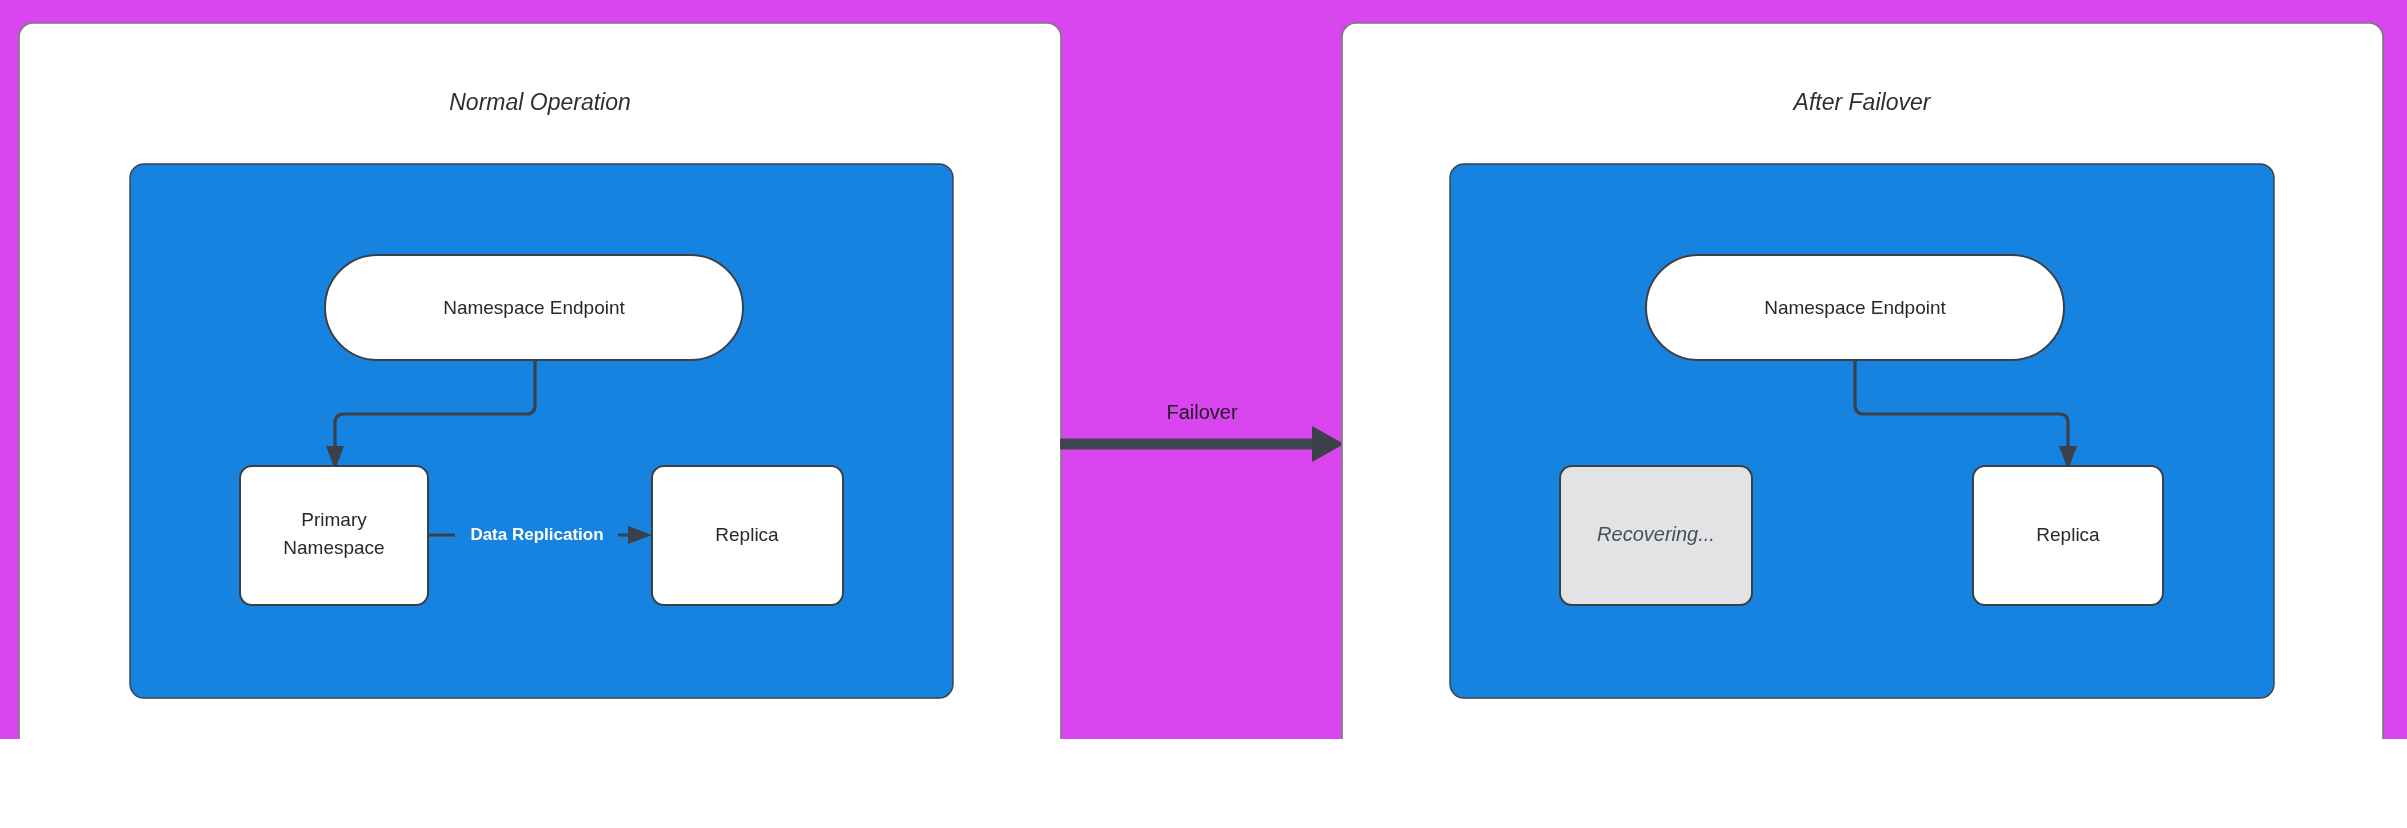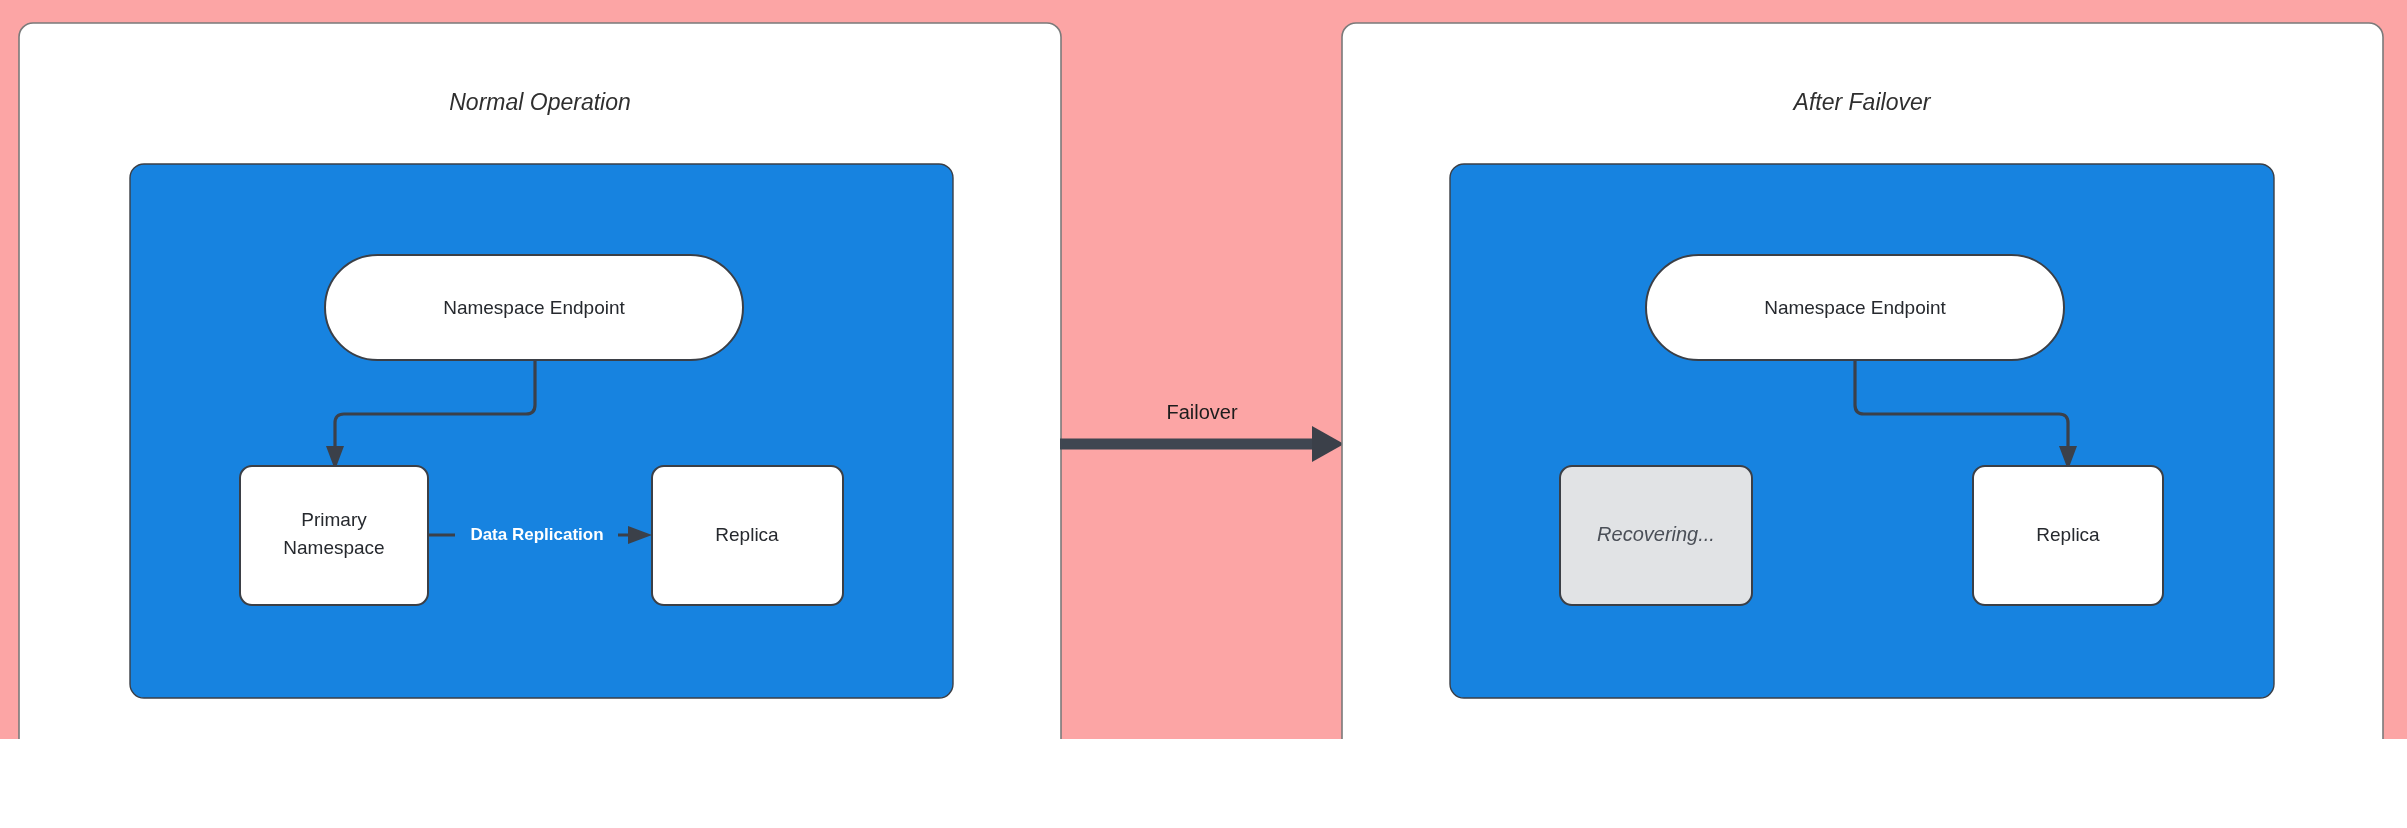--- a/index.html
+++ b/index.html
@@ -7,21 +7,21 @@
     padding: 0;
     background: #ffffff;
   }
   body {
     font-family: "Liberation Sans", sans-serif;
   }
   #canvas {
     position: relative;
     width: 2407px;
     height: 739px;
-    background: #fca5a5;
+    background: #d946ef;
     overflow: hidden;
   }
   svg.diagram {
     position: absolute;
     top: 0;
     left: 0;
     width: 2407px;
     height: 828px;
     display: block;
   }

